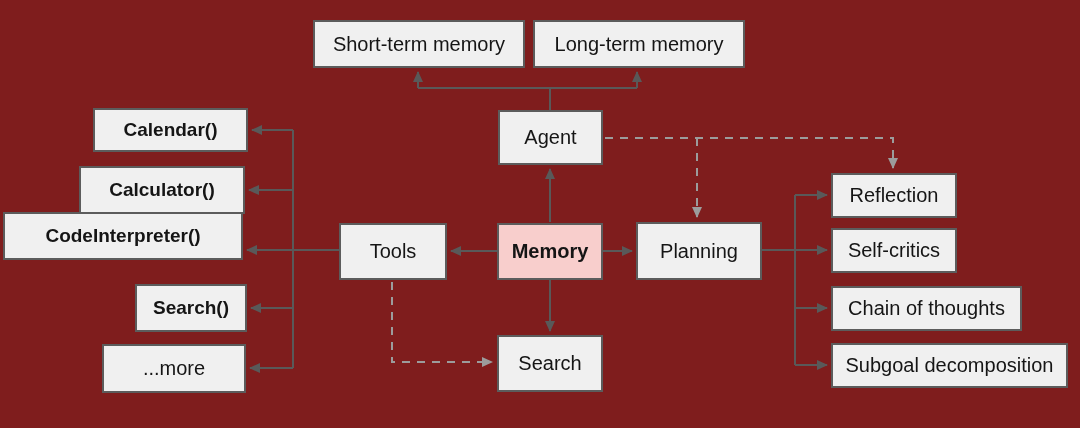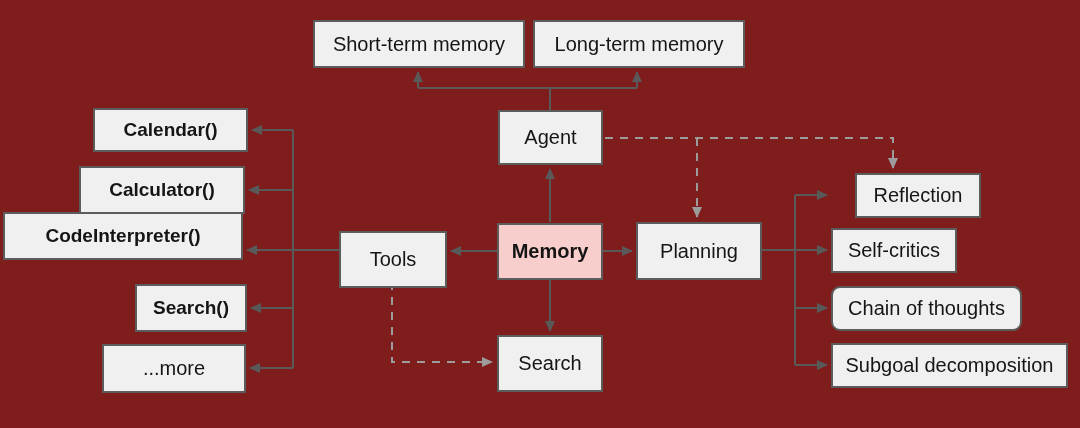--- a/index.html
+++ b/index.html
@@ -37,31 +37,31 @@
   .node--mono {
     font-family: Liberation Sans, sans-serif;
     font-weight: bold;
     font-size: 19px;
   }
   
   .n-short-term   { left: 313px; top: 20px;  width: 212px; height: 48px; }
   .n-long-term    { left: 533px; top: 20px;  width: 212px; height: 48px; }
   .n-memory       { left: 498px; top: 110px; width: 105px; height: 55px; }
   .n-agent        { left: 497px; top: 223px; width: 106px; height: 57px; }
-  .n-tools        { left: 339px; top: 231px; width: 108px; height: 57px; }
+  .n-tools        { left: 339px; top: 223px; width: 108px; height: 57px; }
   .n-planning     { left: 636px; top: 222px; width: 126px; height: 58px; }
   .n-action       { left: 497px; top: 335px; width: 106px; height: 57px; }
   .n-calendar     { left: 93px;  top: 108px; width: 155px; height: 44px; }
   .n-calculator   { left: 79px;  top: 166px; width: 166px; height: 48px; }
   .n-codeinterp   { left: 3px;   top: 212px; width: 240px; height: 48px; }
   .n-search       { left: 135px; top: 284px; width: 112px; height: 48px; }
   .n-more         { left: 102px; top: 344px; width: 144px; height: 49px; }
-  .n-reflection   { left: 831px; top: 173px; width: 126px; height: 45px; margin-left: 24px; }
+  .n-reflection   { left: 831px; top: 173px; width: 126px; height: 45px; }
   .n-selfcritics  { left: 831px; top: 228px; width: 126px; height: 45px; }
-  .n-chain        { left: 831px; top: 286px; width: 191px; height: 45px; border-radius: 9px; }
+  .n-chain        { left: 831px; top: 286px; width: 191px; height: 45px; }
   .n-subgoal      { left: 831px; top: 343px; width: 237px; height: 45px; }
 </style>
 </head>
 <body>
 
 <div class="canvas">
 
   <svg class="edges-layer" viewBox="0 0 1080 428">
     <defs>
       <marker id="ah-dark" markerUnits="userSpaceOnUse" markerWidth="14" markerHeight="14" refX="11" refY="6" orient="auto">

